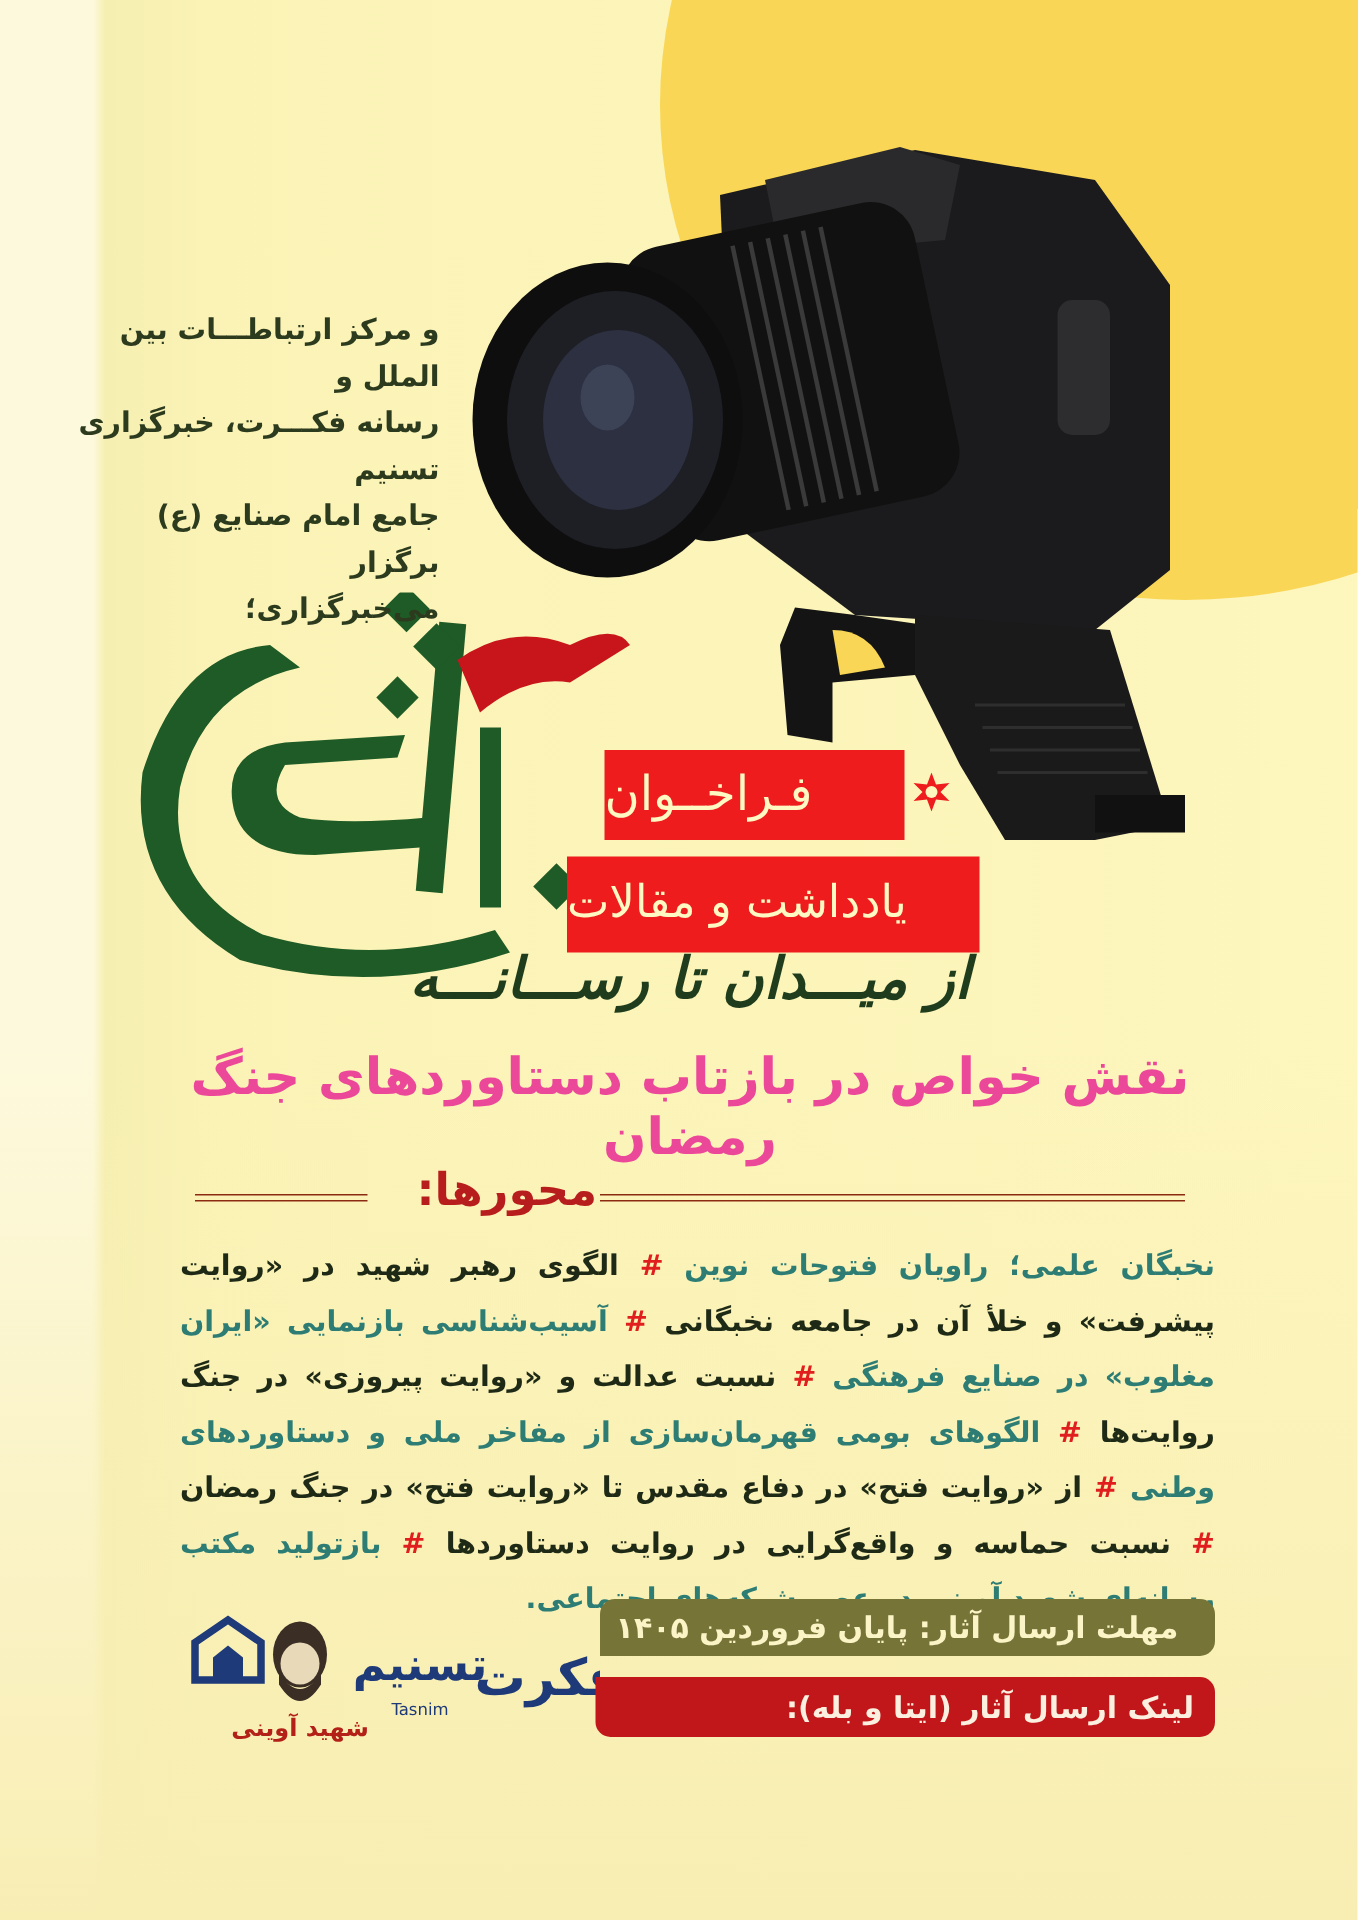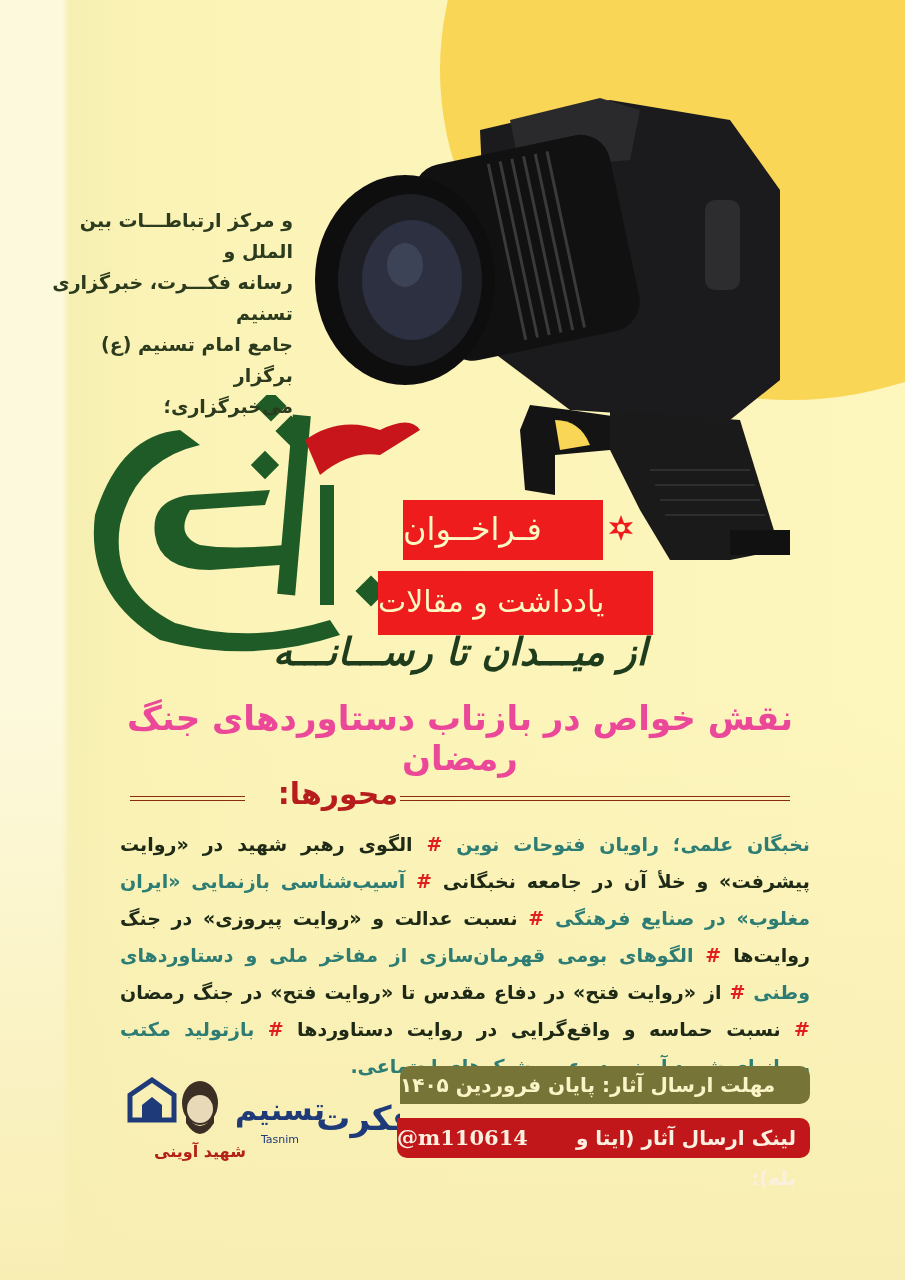--- a/index.html
+++ b/index.html
@@ -56,21 +56,21 @@
     font-size: 19px; line-height: 37px; font-weight: bold; text-align: justify; text-align-last: right;
   }
   .axes-body .t { color: #2d7d74; }
   .axes-body .d { color: #1e2a16; }
   .axes-body .h { color: #e11e1e; }
 
   .logos { position: absolute; left: 120px; top: 1075px; width: 280px; height: 95px; z-index: 4; }
   .deadline {
     position: absolute; left: 400px; top: 1066px; width: 410px; height: 38px;
     background: #767436; border-radius: 10px 10px 10px 0; color: #fbf4c6;
-    font-size: 20px; font-weight: bold; line-height: 38px; padding-right: 14px; text-align: left; z-index: 4;
+    font-size: 20px; font-weight: bold; line-height: 38px; padding-right: 14px; text-align: center; z-index: 4;
   }
   .link-box {
     position: absolute; left: 397px; top: 1118px; width: 413px; height: 40px;
     background: #c1171a; border-radius: 0 10px 10px 10px; color: #fbf0e0;
     font-size: 20px; font-weight: bold; line-height: 40px; padding-right: 14px; text-align: right; z-index: 4;
     display: flex; flex-direction: row; justify-content: flex-start; gap: 6px;
   }
   .link-box .handle { direction: ltr; font-family: "DejaVu Serif", serif; font-size: 21px; }
 </style>
 </head>
@@ -110,21 +110,21 @@
       <line x1="345" y1="395" x2="445" y2="395"></line>
     <line x1="350" y1="410" x2="450" y2="410"></line>
       <line x1="355" y1="425" x2="455" y2="425"></line>
   </g>
   <rect x="420" y="440" width="60" height="25" fill="#111"></rect>
 </svg>
 
 <div class="intro">
   <div>و مرکز ارتباطـــات بین الملل و</div>
   <div>رسانه فکـــرت، خبرگزاری تسنیم</div>
-  <div>جامع امام تسنیم (ع) برگزار</div>
+  <div>جامع امام صنایع (ع) برگزار</div>
   <div>می‌خبرگزاری؛</div>
 </div>
 
 <svg class="calligraphy" viewBox="0 0 360 260">
   <title>روایت فتح</title>
   <path d="M100 35 Q40 40 15 120 Q5 200 80 245 Q170 270 260 240 L250 225 Q170 250 95 228 Q30 195 40 130 Q55 65 120 50 Z" fill="#1f5b26"></path>
   <path d="M110 100 Q70 105 75 140 Q80 175 130 175 L200 170 L205 150 Q150 155 120 150 Q95 140 110 115 L185 110 L190 95 Z" fill="#1f5b26"></path>
   <rect x="205" y="20" width="18" height="180" fill="#1f5b26" transform="rotate(5 214 110)"></rect>
   <rect x="240" y="90" width="14" height="120" fill="#1f5b26"></rect>
   <rect x="180" y="0" width="22" height="22" fill="#1f5b26" transform="rotate(45 191 11)"></rect>
@@ -174,14 +174,13 @@
   </g>
 
   <g>
     <text x="245" y="55" font-size="34" fill="#1e3a78" text-anchor="middle" font-weight="bold">فکرت</text>
   </g>
 </svg>
 
 <div class="deadline">مهلت ارسال آثار: پایان فروردین ۱۴۰۵</div>
 <div class="link-box">
   <span>لینک ارسال آثار (ایتا و بله):</span>
-  <span class="handle">@m110614</span>
 </div>
 
 </body></html>

